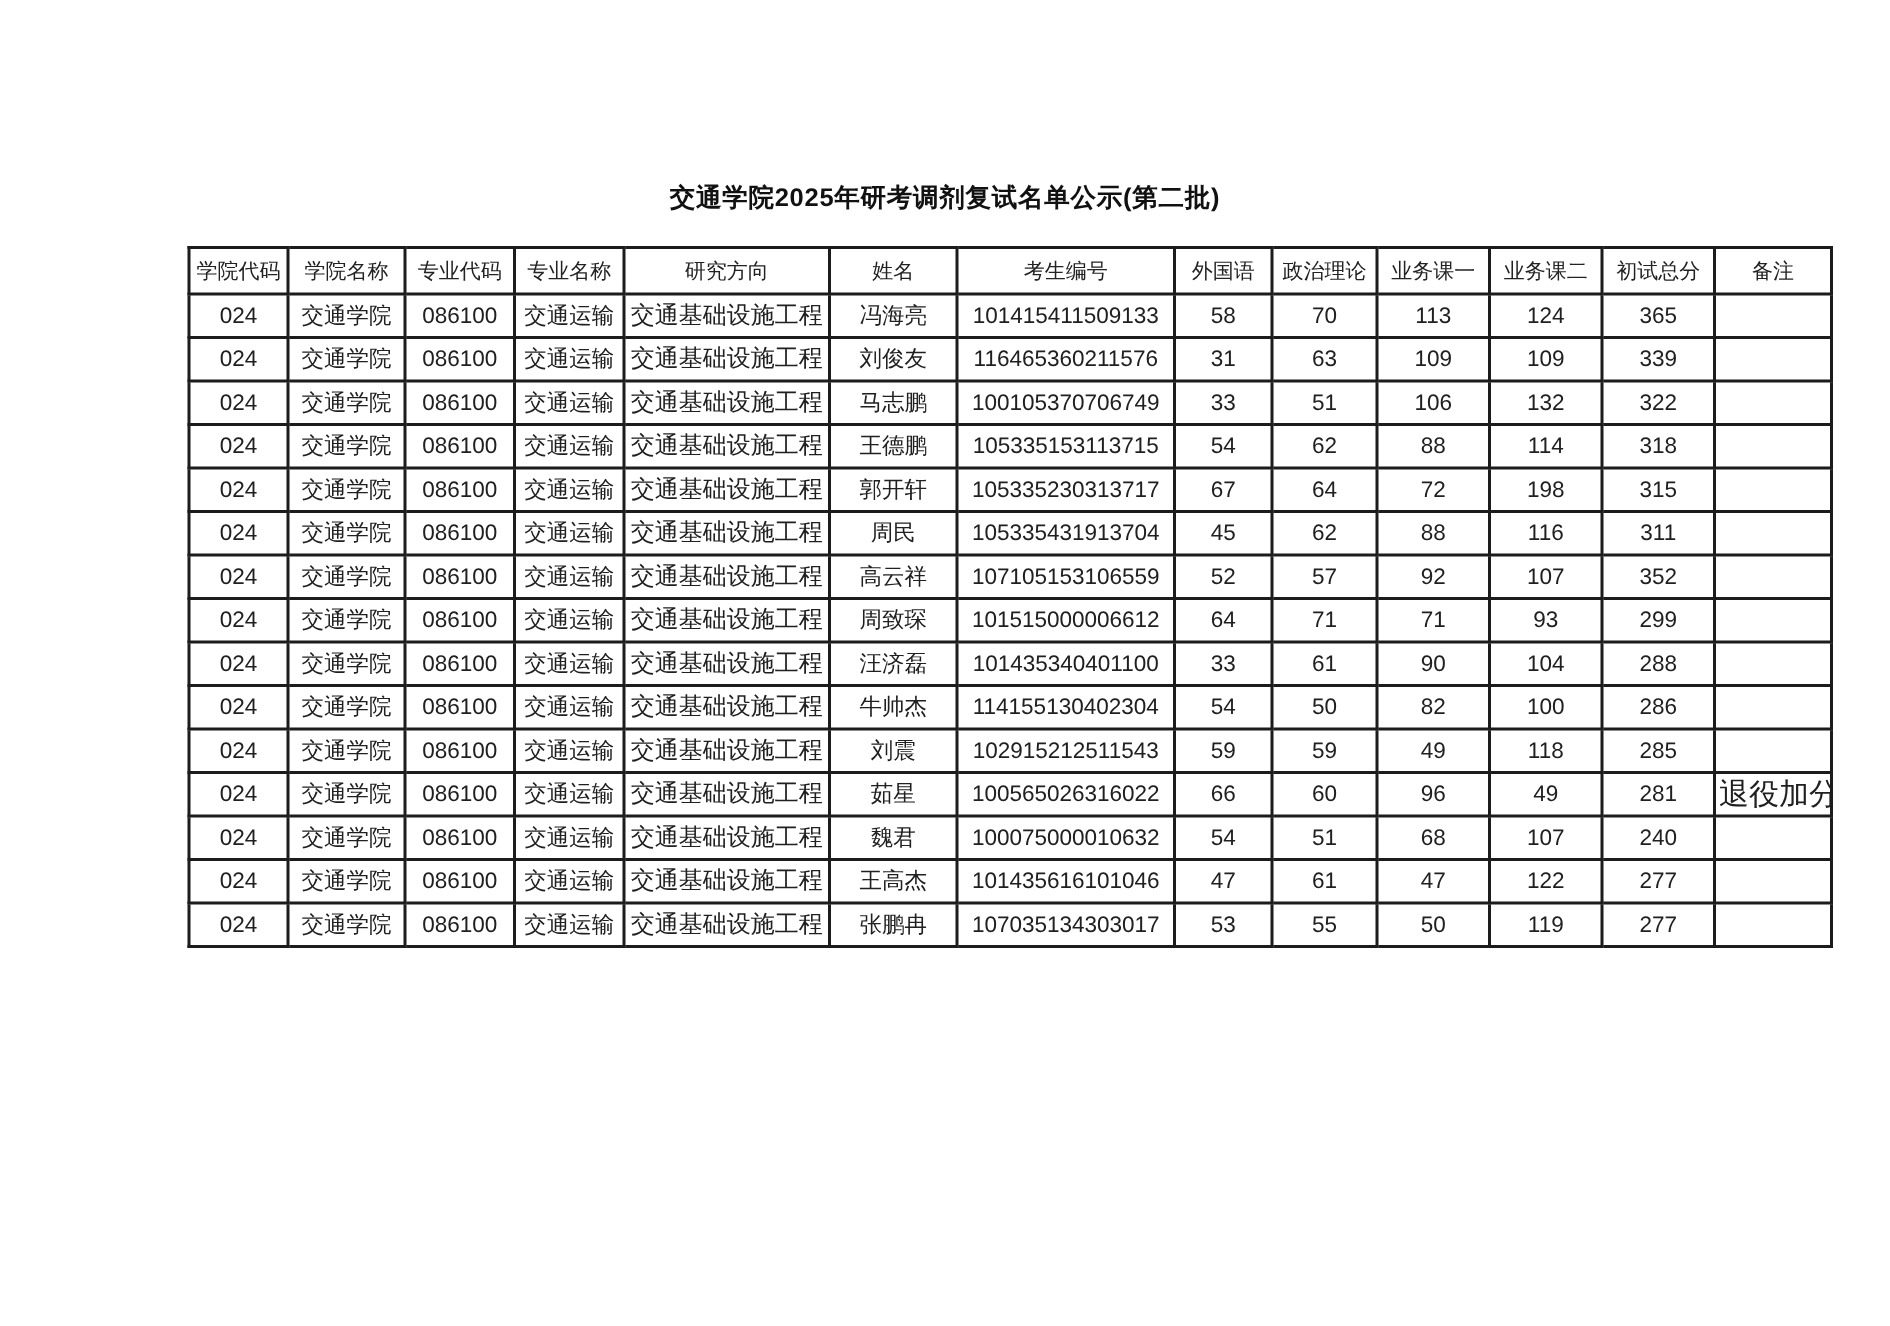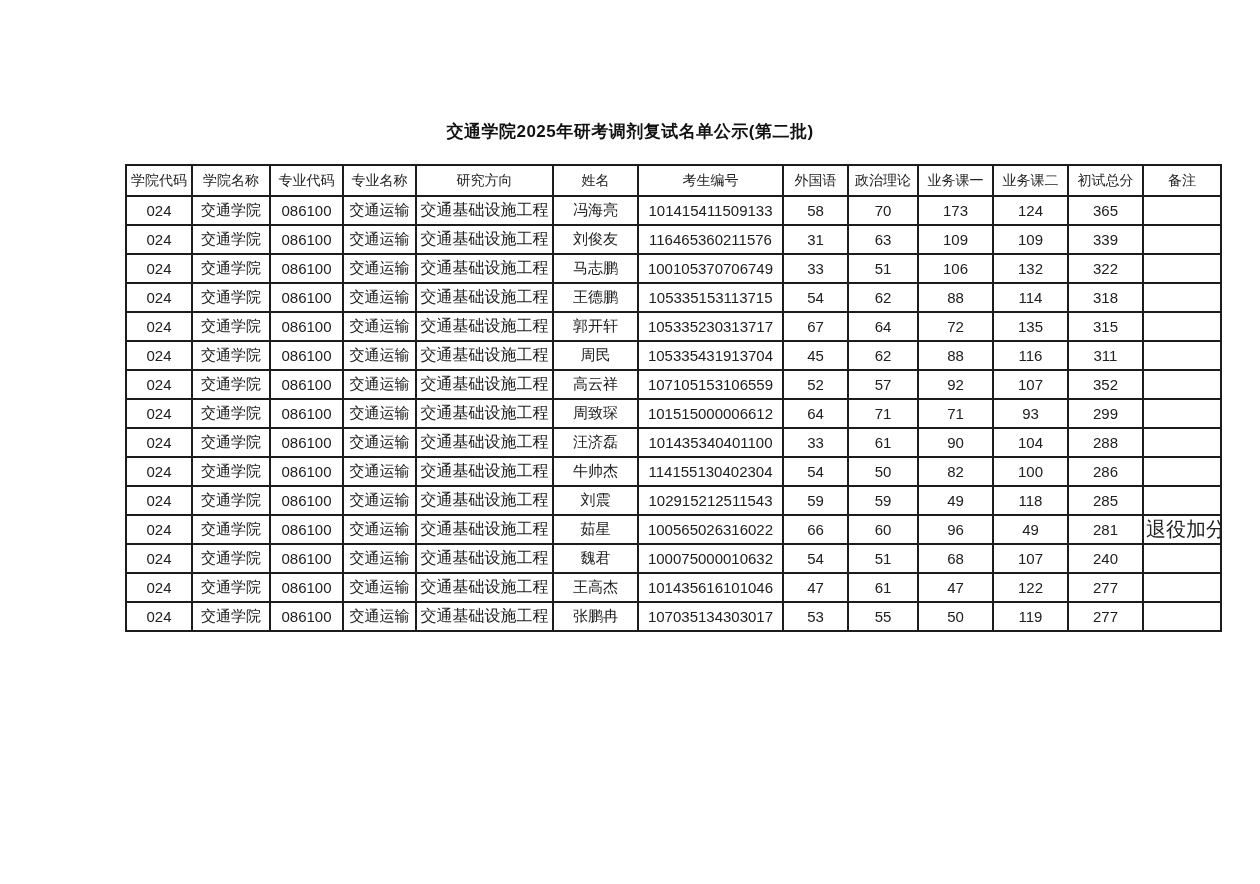--- a/index.html
+++ b/index.html
@@ -103,21 +103,21 @@
         <tr>
           <td class="col-college-code">024</td>
           <td class="col-college-name">交通学院</td>
           <td class="col-major-code">086100</td>
           <td class="col-major-name">交通运输</td>
           <td class="col-research">交通基础设施工程</td>
           <td class="col-name">冯海亮</td>
           <td class="col-candidate-id">101415411509133</td>
           <td class="col-foreign-language">58</td>
           <td class="col-politics">70</td>
-          <td class="col-course-one">173</td>
+          <td class="col-course-one">113</td>
           <td class="col-course-two">124</td>
           <td class="col-total-score">365</td>
           <td class="col-remark"></td>
         </tr>
         <tr>
           <td class="col-college-code">024</td>
           <td class="col-college-name">交通学院</td>
           <td class="col-major-code">086100</td>
           <td class="col-major-name">交通运输</td>
           <td class="col-research">交通基础设施工程</td>
@@ -164,21 +164,21 @@
           <td class="col-college-code">024</td>
           <td class="col-college-name">交通学院</td>
           <td class="col-major-code">086100</td>
           <td class="col-major-name">交通运输</td>
           <td class="col-research">交通基础设施工程</td>
           <td class="col-name">郭开轩</td>
           <td class="col-candidate-id">105335230313717</td>
           <td class="col-foreign-language">67</td>
           <td class="col-politics">64</td>
           <td class="col-course-one">72</td>
-          <td class="col-course-two">135</td>
+          <td class="col-course-two">198</td>
           <td class="col-total-score">315</td>
           <td class="col-remark"></td>
         </tr>
         <tr>
           <td class="col-college-code">024</td>
           <td class="col-college-name">交通学院</td>
           <td class="col-major-code">086100</td>
           <td class="col-major-name">交通运输</td>
           <td class="col-research">交通基础设施工程</td>
           <td class="col-name">周民</td>

